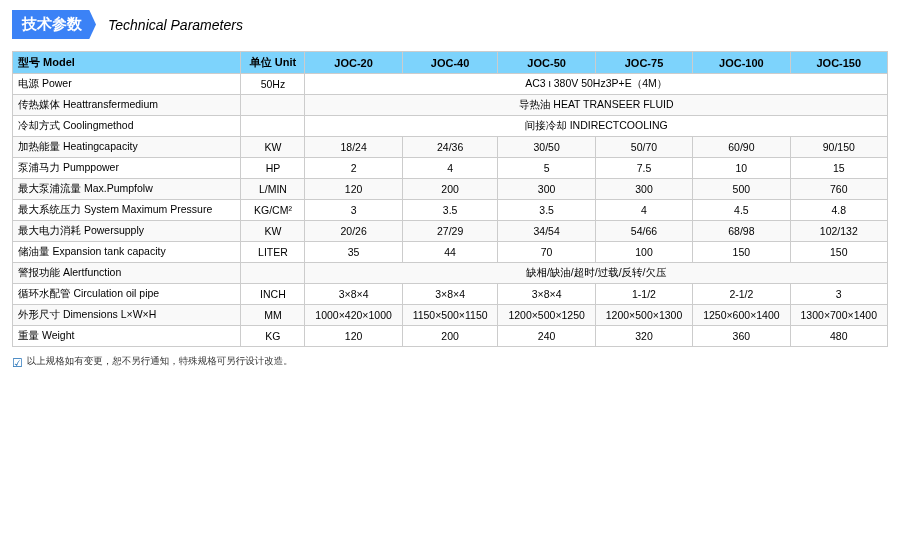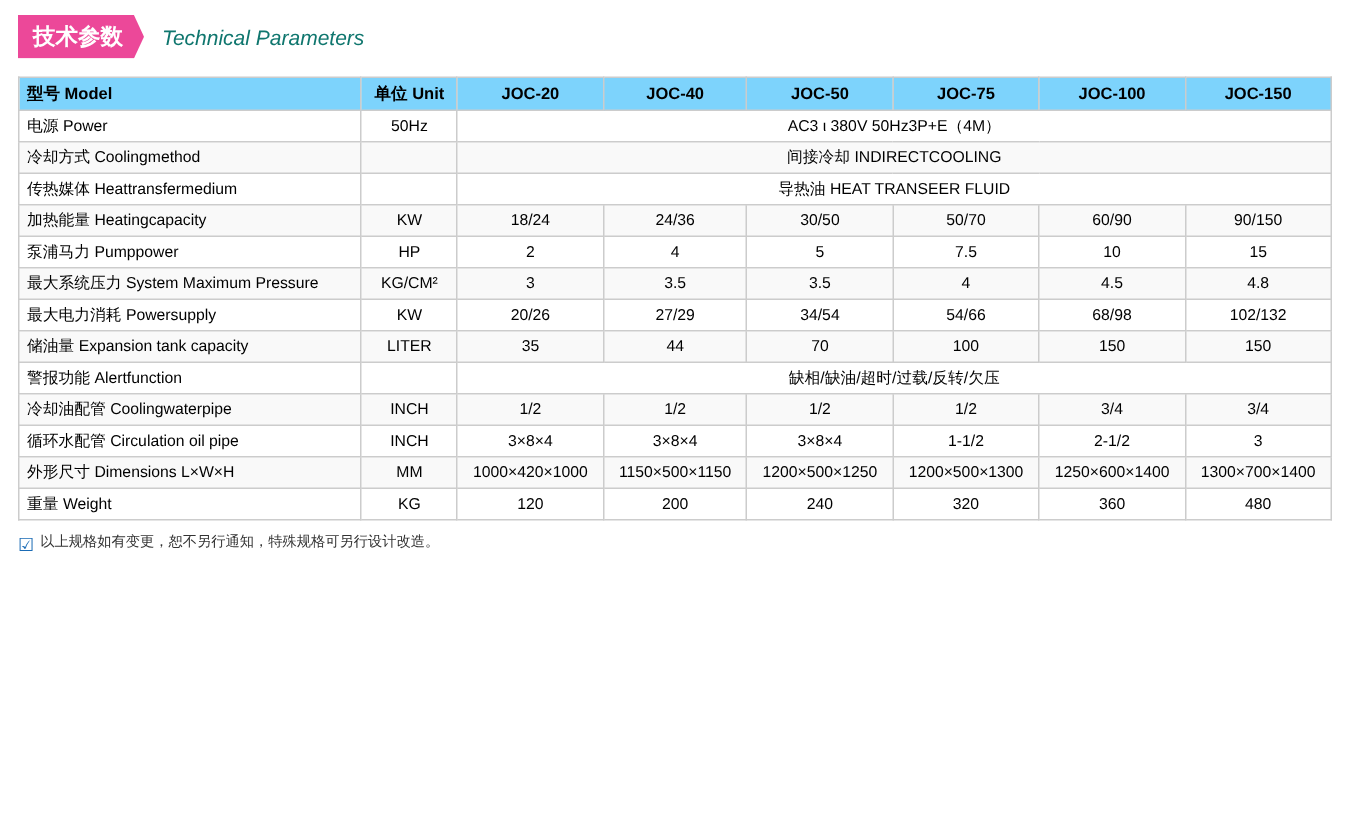--- a/index.html
+++ b/index.html
@@ -19,31 +19,31 @@
       padding: 10px 12px;
     }
 
     
     .header {
       display: flex;
       align-items: center;
       margin-bottom: 12px;
     }
     .header-badge {
-      background: #ec4899;
+      background: #3b82f6;
       color: #fff;
       padding: 5px 14px 5px 10px;
       font-size: 15px;
       font-weight: bold;
       clip-path: polygon(0 0, 92% 0, 100% 50%, 92% 100%, 0 100%);
       margin-right: 12px;
     }
     .header-subtitle {
       font-size: 14px;
-      color: #0f766e;
+      color: #000000;
       font-style: italic;
     }
 
     
     .tech-table {
       width: 100%;
       border-collapse: collapse;
       font-size: 10.5px;
     }
     .tech-table th, .tech-table td {
@@ -115,28 +115,28 @@
       </tr>
     </thead>
     <tbody id="table-body">
 
         <tr>
           <td class="col-label">电源 Power</td>
           <td class="col-unit">50Hz</td>
           <td colspan="6">AC3 ι 380V 50Hz3P+E（4M）</td>
         </tr>
         <tr>
+          <td class="col-label">传热媒体 Heattransfermedium</td>
+          <td class="col-unit"></td>
+          <td colspan="6">导热油 HEAT TRANSEER FLUID</td>
+        </tr>
+        <tr>
           <td class="col-label">冷却方式 Coolingmethod</td>
           <td class="col-unit"></td>
           <td colspan="6">间接冷却 INDIRECTCOOLING</td>
-        </tr>
-        <tr>
-          <td class="col-label">传热媒体 Heattransfermedium</td>
-          <td class="col-unit"></td>
-          <td colspan="6">导热油 HEAT TRANSEER FLUID</td>
         </tr>
         <tr>
           <td class="col-label">加热能量 Heatingcapacity</td>
           <td class="col-unit">KW</td>
           <td class="col-model">18/24</td>
           <td class="col-model">24/36</td>
           <td class="col-model">30/50</td>
           <td class="col-model">50/70</td>
           <td class="col-model">60/90</td>
           <td class="col-model">90/150</td>
@@ -145,20 +145,30 @@
           <td class="col-label">泵浦马力 Pumppower</td>
           <td class="col-unit">HP</td>
           <td class="col-model">2</td>
           <td class="col-model">4</td>
           <td class="col-model">5</td>
           <td class="col-model">7.5</td>
           <td class="col-model">10</td>
           <td class="col-model">15</td>
         </tr>
         <tr>
+          <td class="col-label">最大泵浦流量 Max.Pumpfolw</td>
+          <td class="col-unit">L/MIN</td>
+          <td class="col-model">120</td>
+          <td class="col-model">200</td>
+          <td class="col-model">300</td>
+          <td class="col-model">300</td>
+          <td class="col-model">500</td>
+          <td class="col-model">760</td>
+        </tr>
+        <tr>
           <td class="col-label">最大系统压力 System Maximum Pressure</td>
           <td class="col-unit">KG/CM²</td>
           <td class="col-model">3</td>
           <td class="col-model">3.5</td>
           <td class="col-model">3.5</td>
           <td class="col-model">4</td>
           <td class="col-model">4.5</td>
           <td class="col-model">4.8</td>
         </tr>
         <tr>
@@ -180,30 +190,20 @@
           <td class="col-model">100</td>
           <td class="col-model">150</td>
           <td class="col-model">150</td>
         </tr>
         <tr>
           <td class="col-label">警报功能 Alertfunction</td>
           <td class="col-unit"></td>
           <td colspan="6">缺相/缺油/超时/过载/反转/欠压</td>
         </tr>
         <tr>
-          <td class="col-label">冷却油配管 Coolingwaterpipe</td>
-          <td class="col-unit">INCH</td>
-          <td class="col-model">1/2</td>
-          <td class="col-model">1/2</td>
-          <td class="col-model">1/2</td>
-          <td class="col-model">1/2</td>
-          <td class="col-model">3/4</td>
-          <td class="col-model">3/4</td>
-        </tr>
-        <tr>
           <td class="col-label">循环水配管 Circulation oil pipe</td>
           <td class="col-unit">INCH</td>
           <td class="col-model">3×8×4</td>
           <td class="col-model">3×8×4</td>
           <td class="col-model">3×8×4</td>
           <td class="col-model">1-1/2</td>
           <td class="col-model">2-1/2</td>
           <td class="col-model">3</td>
         </tr>
         <tr>

